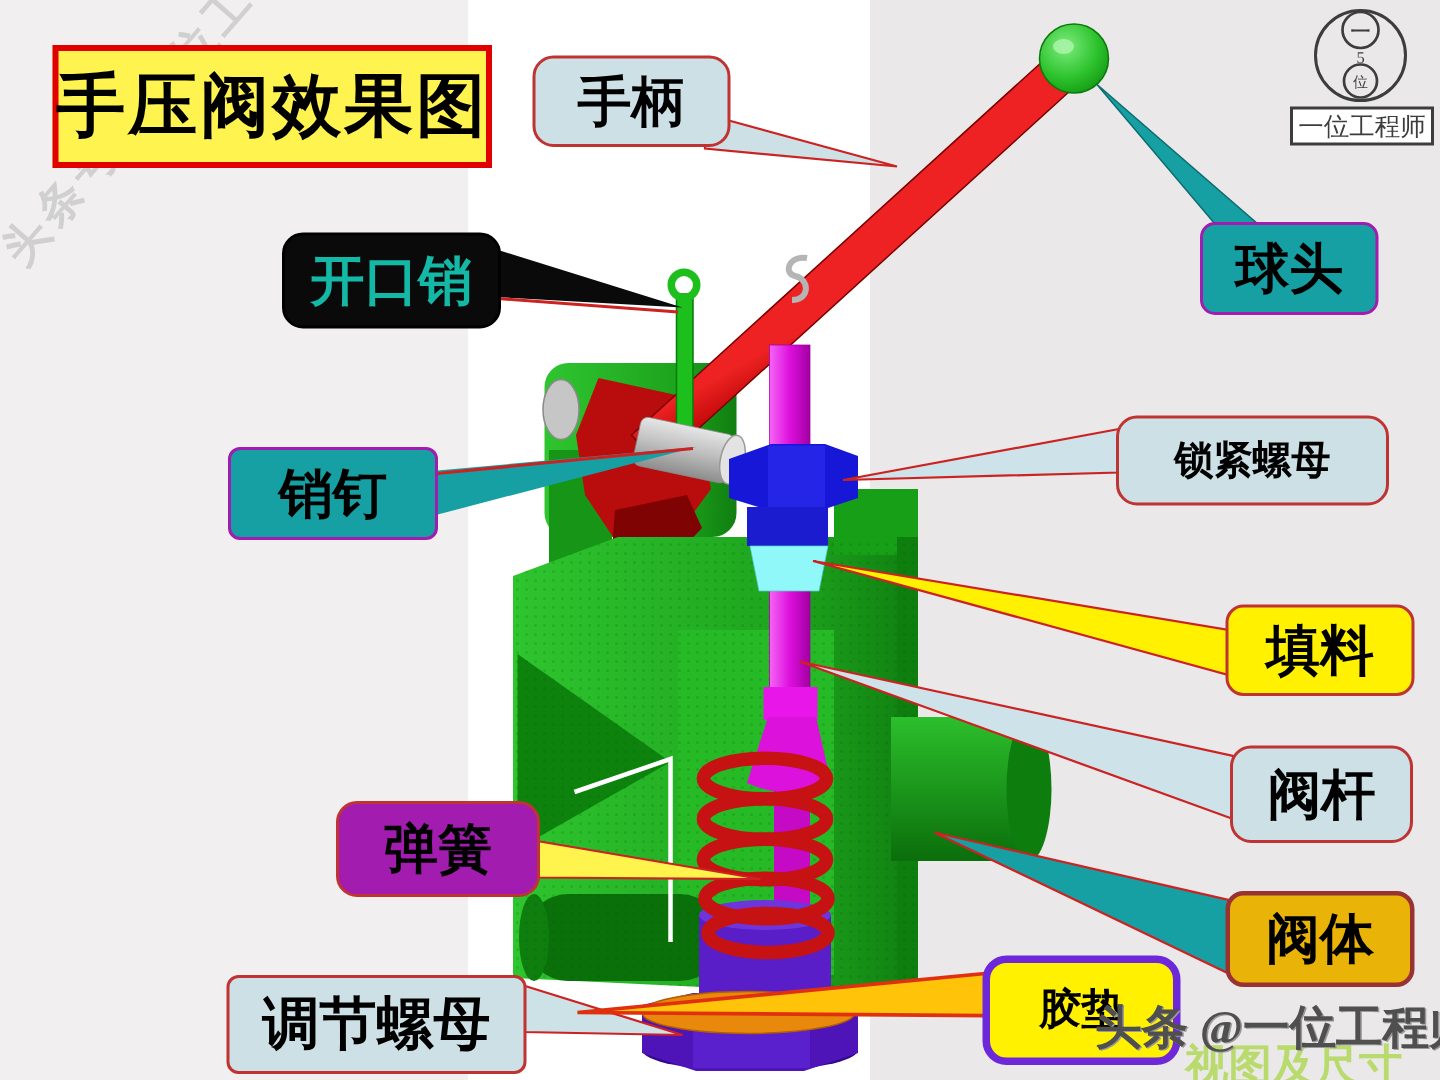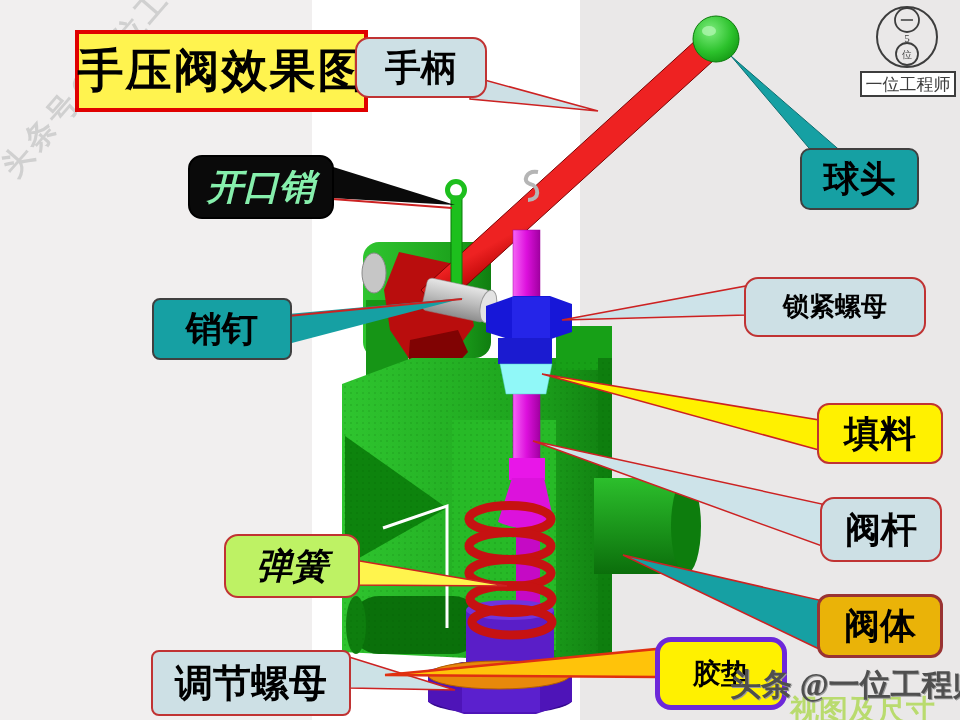--- a/index.html
+++ b/index.html
@@ -20,28 +20,28 @@
     letter-spacing:4px;white-space:nowrap;
   }
   .illustration{position:absolute;left:0;top:0;z-index:10;}
 
   .lb{
     position:absolute;display:flex;align-items:center;justify-content:center;
     font-weight:bold;color:#000;z-index:30;white-space:nowrap;
     font-size:36px;line-height:1;
   }
   .lb-title{
-    background:#fff34f;border:4px solid #e00000;font-size:46px;letter-spacing:2px;margin-left:40px;
+    background:#fff34f;border:4px solid #e00000;font-size:46px;letter-spacing:2px;
   }
   .lb-lightblue{background:#cde0e5;border:2px solid #c03333;border-radius:14px;}
-  .lb-teal{background:#16a0a3;border:2px solid #404040;border-radius:10px;}
+  .lb-teal{background:#16a0a3;border:2px solid #a21caf;border-radius:10px;}
   .lb-teal-red{background:#eab308;border:3px solid #993333;border-radius:12px;}
-  .lb-black{background:#0a0a0a;color:#86efac;border:2px solid #000;border-radius:14px;font-style:italic;}
+  .lb-black{background:#0a0a0a;color:#14b8a6;border:2px solid #000;border-radius:14px;}
   .lb-yellow{background:#fff100;border:2px solid #c03333;border-radius:12px;}
-  .lb-yellow-soft{background:#bef264;border:2px solid #c03333;border-radius:14px;font-style:italic;}
+  .lb-yellow-soft{background:#a21caf;border:2px solid #c03333;border-radius:14px;}
   .lb-orange{background:#fff100;border:5px solid #6d28d9;border-radius:16px;font-size:28px;}
 
   .logo{position:absolute;left:855px;top:4px;z-index:35;}
 
   .wm-author{
     position:absolute;left:730px;top:664px;z-index:40;
     font-size:31px;font-weight:bold;color:#4f4f4f;white-space:nowrap;
     text-shadow:1px 1px 0 #9a9a9a;
   }
   .wm-footer{

